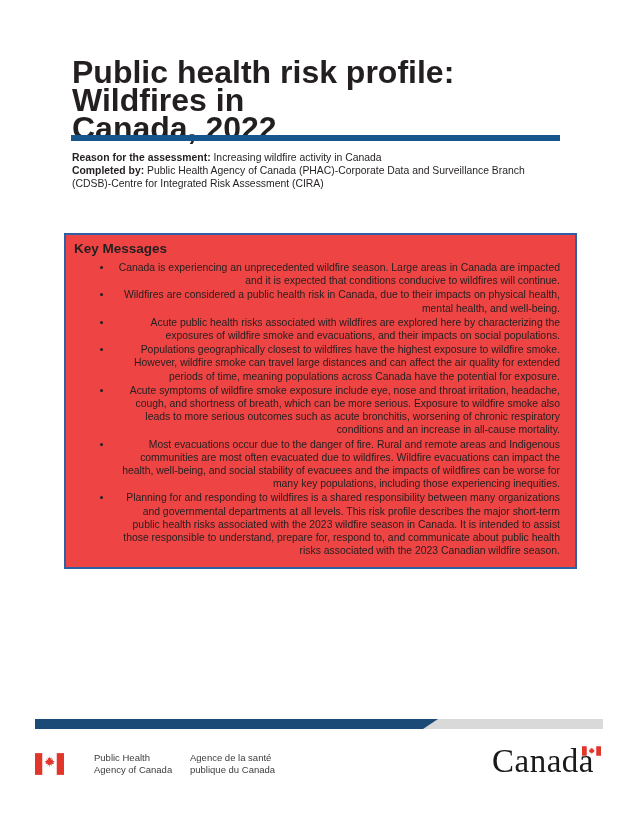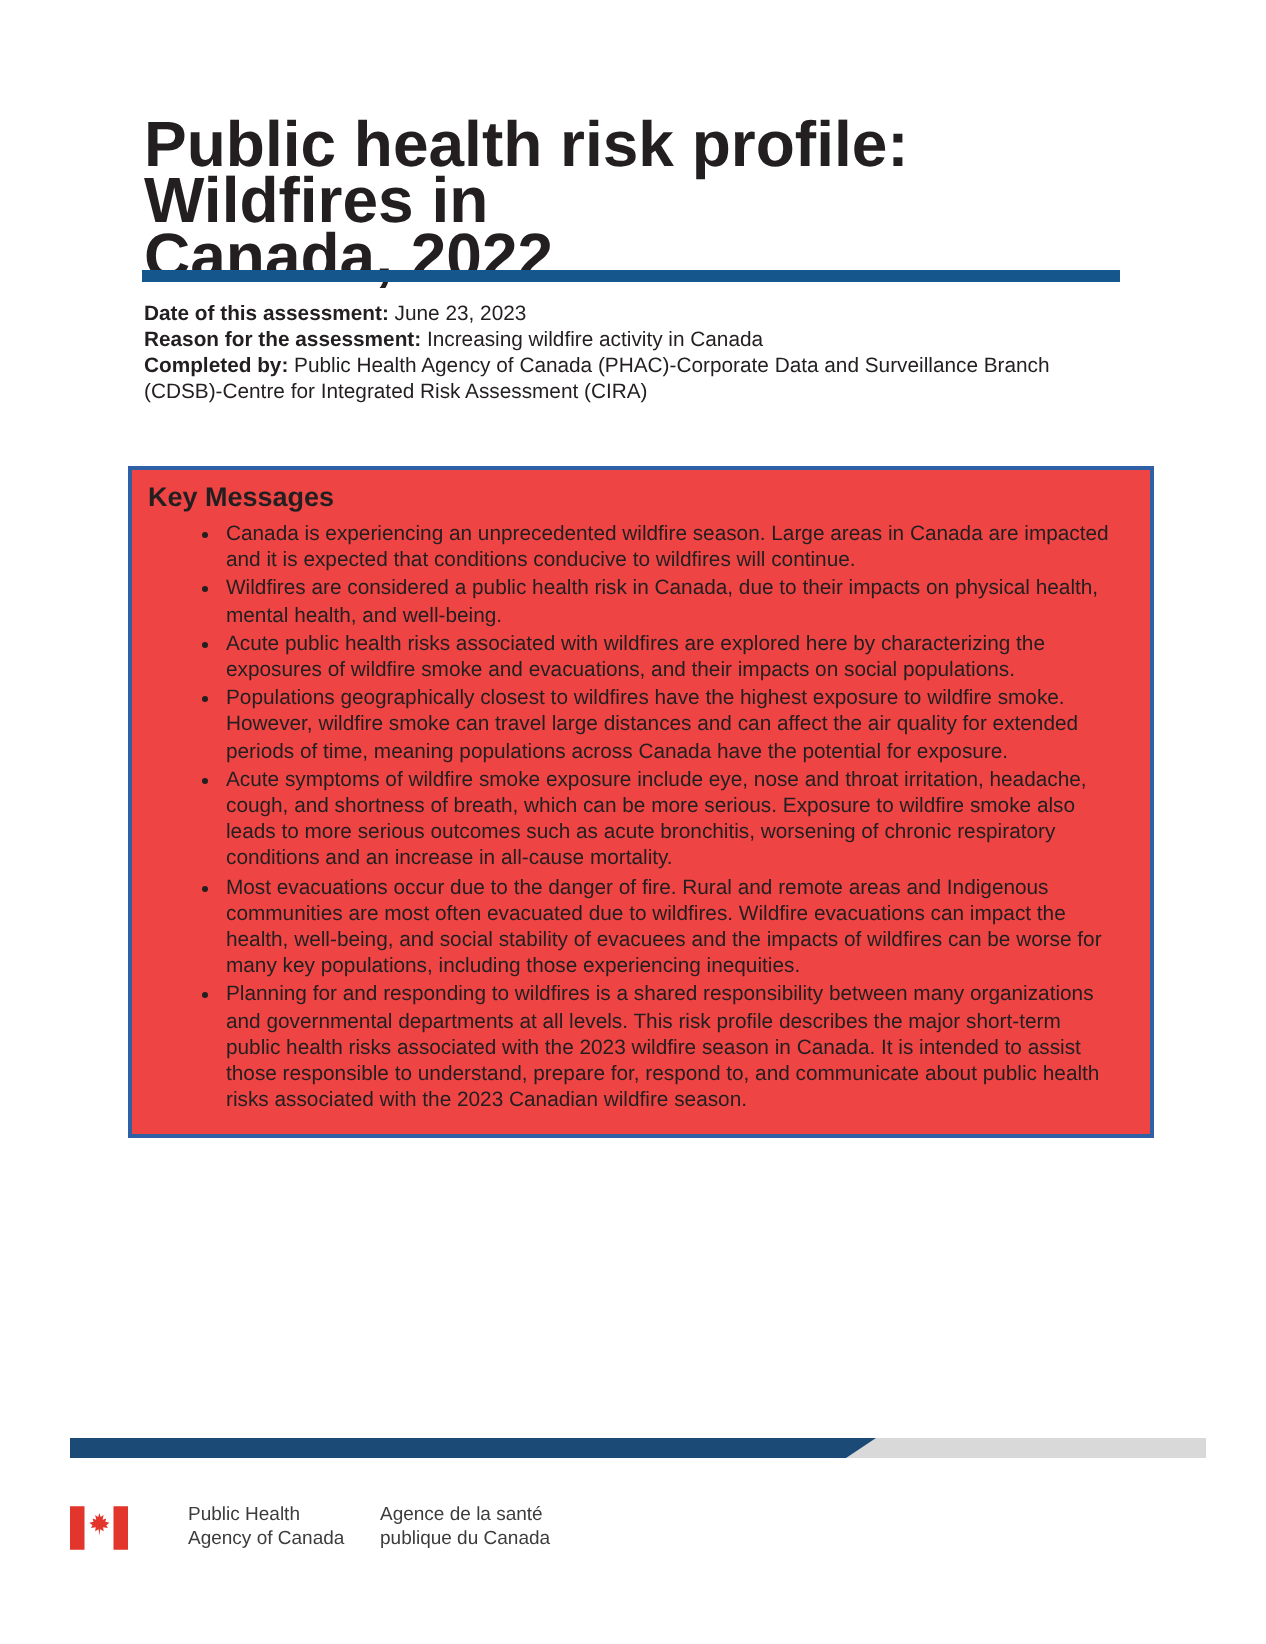--- a/index.html
+++ b/index.html
@@ -20,21 +20,21 @@
     position:absolute;left:72px;top:151px;width:494px;
     font-size:10.4px;line-height:13px;
   }
   .meta b{font-weight:bold;}
   .keybox{
     position:absolute;left:64px;top:233px;width:513px;box-sizing:border-box;
     border:2px solid var(--box-border-blue,#2F5FA5);
     padding:5px 15px 9px 8px;background:#ef4444;
   }
   .keybox h2{margin:0;font-size:13.5px;line-height:17px;font-weight:bold;}
-  .keybox ul{margin:4px 0 0 0;padding-left:39px;}
+  .keybox ul{margin:4px 0 0 0;padding-left:39px;text-align:right;}
   .keybox li{font-size:10.4px;line-height:13.2px;margin:0 0 1px 0;}
   .footer-bar{
     position:absolute;left:35px;top:719px;width:568px;height:10px;
     background:var(--footer-gray,#D9D9D9);
   }
   .footer-bar-navy{
     position:absolute;left:0;top:0;height:100%;width:403px;
     background:var(--footer-navy,#1B4A77);
     clip-path:polygon(0 0,100% 0,calc(100% - 15px) 100%,0 100%);
   }
@@ -53,21 +53,20 @@
 </head>
 <body>
 
 <div class="page">
 
   <h1 class="title"><span>Public health risk profile: Wildfires in</span><br><span>Canada, 2022</span></h1>
 
   <div class="title-rule"></div>
 
   <div class="meta">
-    <div><b>Date of this assessment:</b><span> June 23, 2023</span></div>
     <div><b>Reason for the assessment:</b><span> Increasing wildfire activity in Canada</span></div>
     <div><b>Completed by:</b><span> Public Health Agency of Canada (PHAC)-Corporate Data and Surveillance Branch (CDSB)-Centre for Integrated Risk Assessment (CIRA)</span></div>
   </div>
 
   <div class="keybox">
     <h2>Key Messages</h2>
     <ul>
       <li>Canada is experiencing an unprecedented wildfire season. Large areas in Canada are impacted and it is expected that conditions conducive to wildfires will continue.</li>
       <li>Wildfires are considered a public health risk in Canada, due to their impacts on physical health, mental health, and well-being.</li>
       <li>Acute public health risks associated with wildfires are explored here by characterizing the exposures of wildfire smoke and evacuations, and their impacts on social populations.</li>
@@ -92,14 +91,23 @@
     <div class="fip-col fip-en">
       <div>Public Health</div>
       <div>Agency of Canada</div>
     </div>
     <div class="fip-col fip-fr">
       <div>Agence de la santé</div>
       <div>publique du Canada</div>
     </div>
   </div>
 
+  <div class="wordmark">
+    <span>Canada</span>
+    <svg class="wordmark-flag" viewBox="0 0 20 10" xmlns="http://www.w3.org/2000/svg" aria-hidden="true">
+      <rect x="0" y="0" width="20" height="10" fill="#ffffff"></rect>
+      <rect x="0" y="0" width="5" height="10" fill="var(--flag-red,#E2352B)"></rect>
+      <rect x="15" y="0" width="5" height="10" fill="var(--flag-red,#E2352B)"></rect>
+      <path fill="var(--flag-red,#E2352B)" transform="translate(5.6,0.5) scale(0.092)" d="M50 8 L55 22 L66 15 L62 33 L76 28 L72 40 L88 44 L76 53 L82 64 L64 61 L66 76 L53 68 L50 92 L47 68 L34 76 L36 61 L18 64 L24 53 L12 44 L28 40 L24 28 L38 33 L34 15 L45 22 Z"></path>
+    </svg>
+  </div>
 
 </div>
 
 </body></html>

